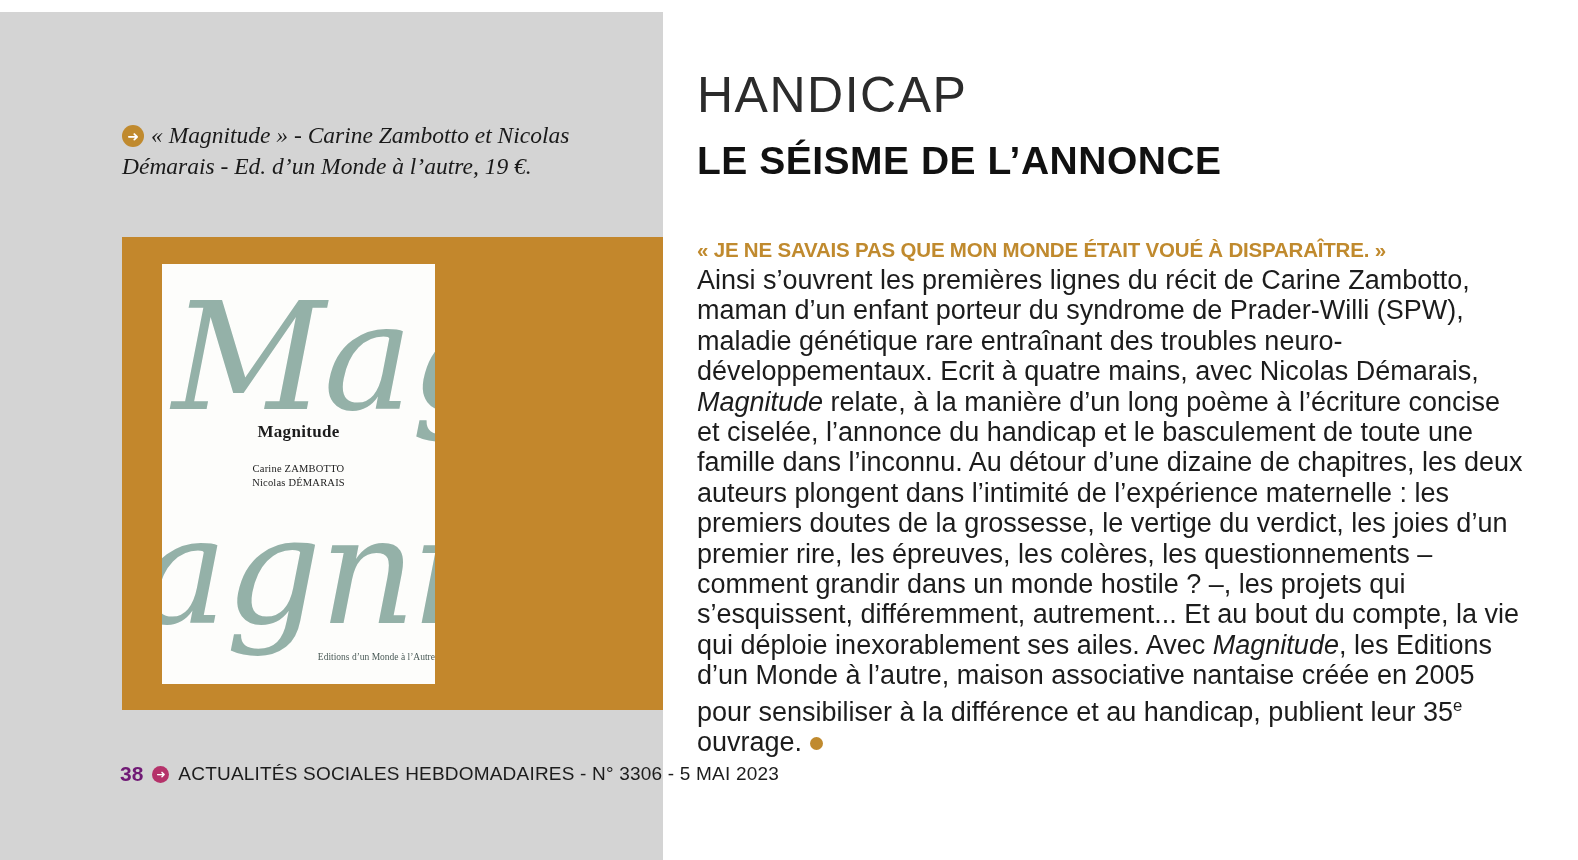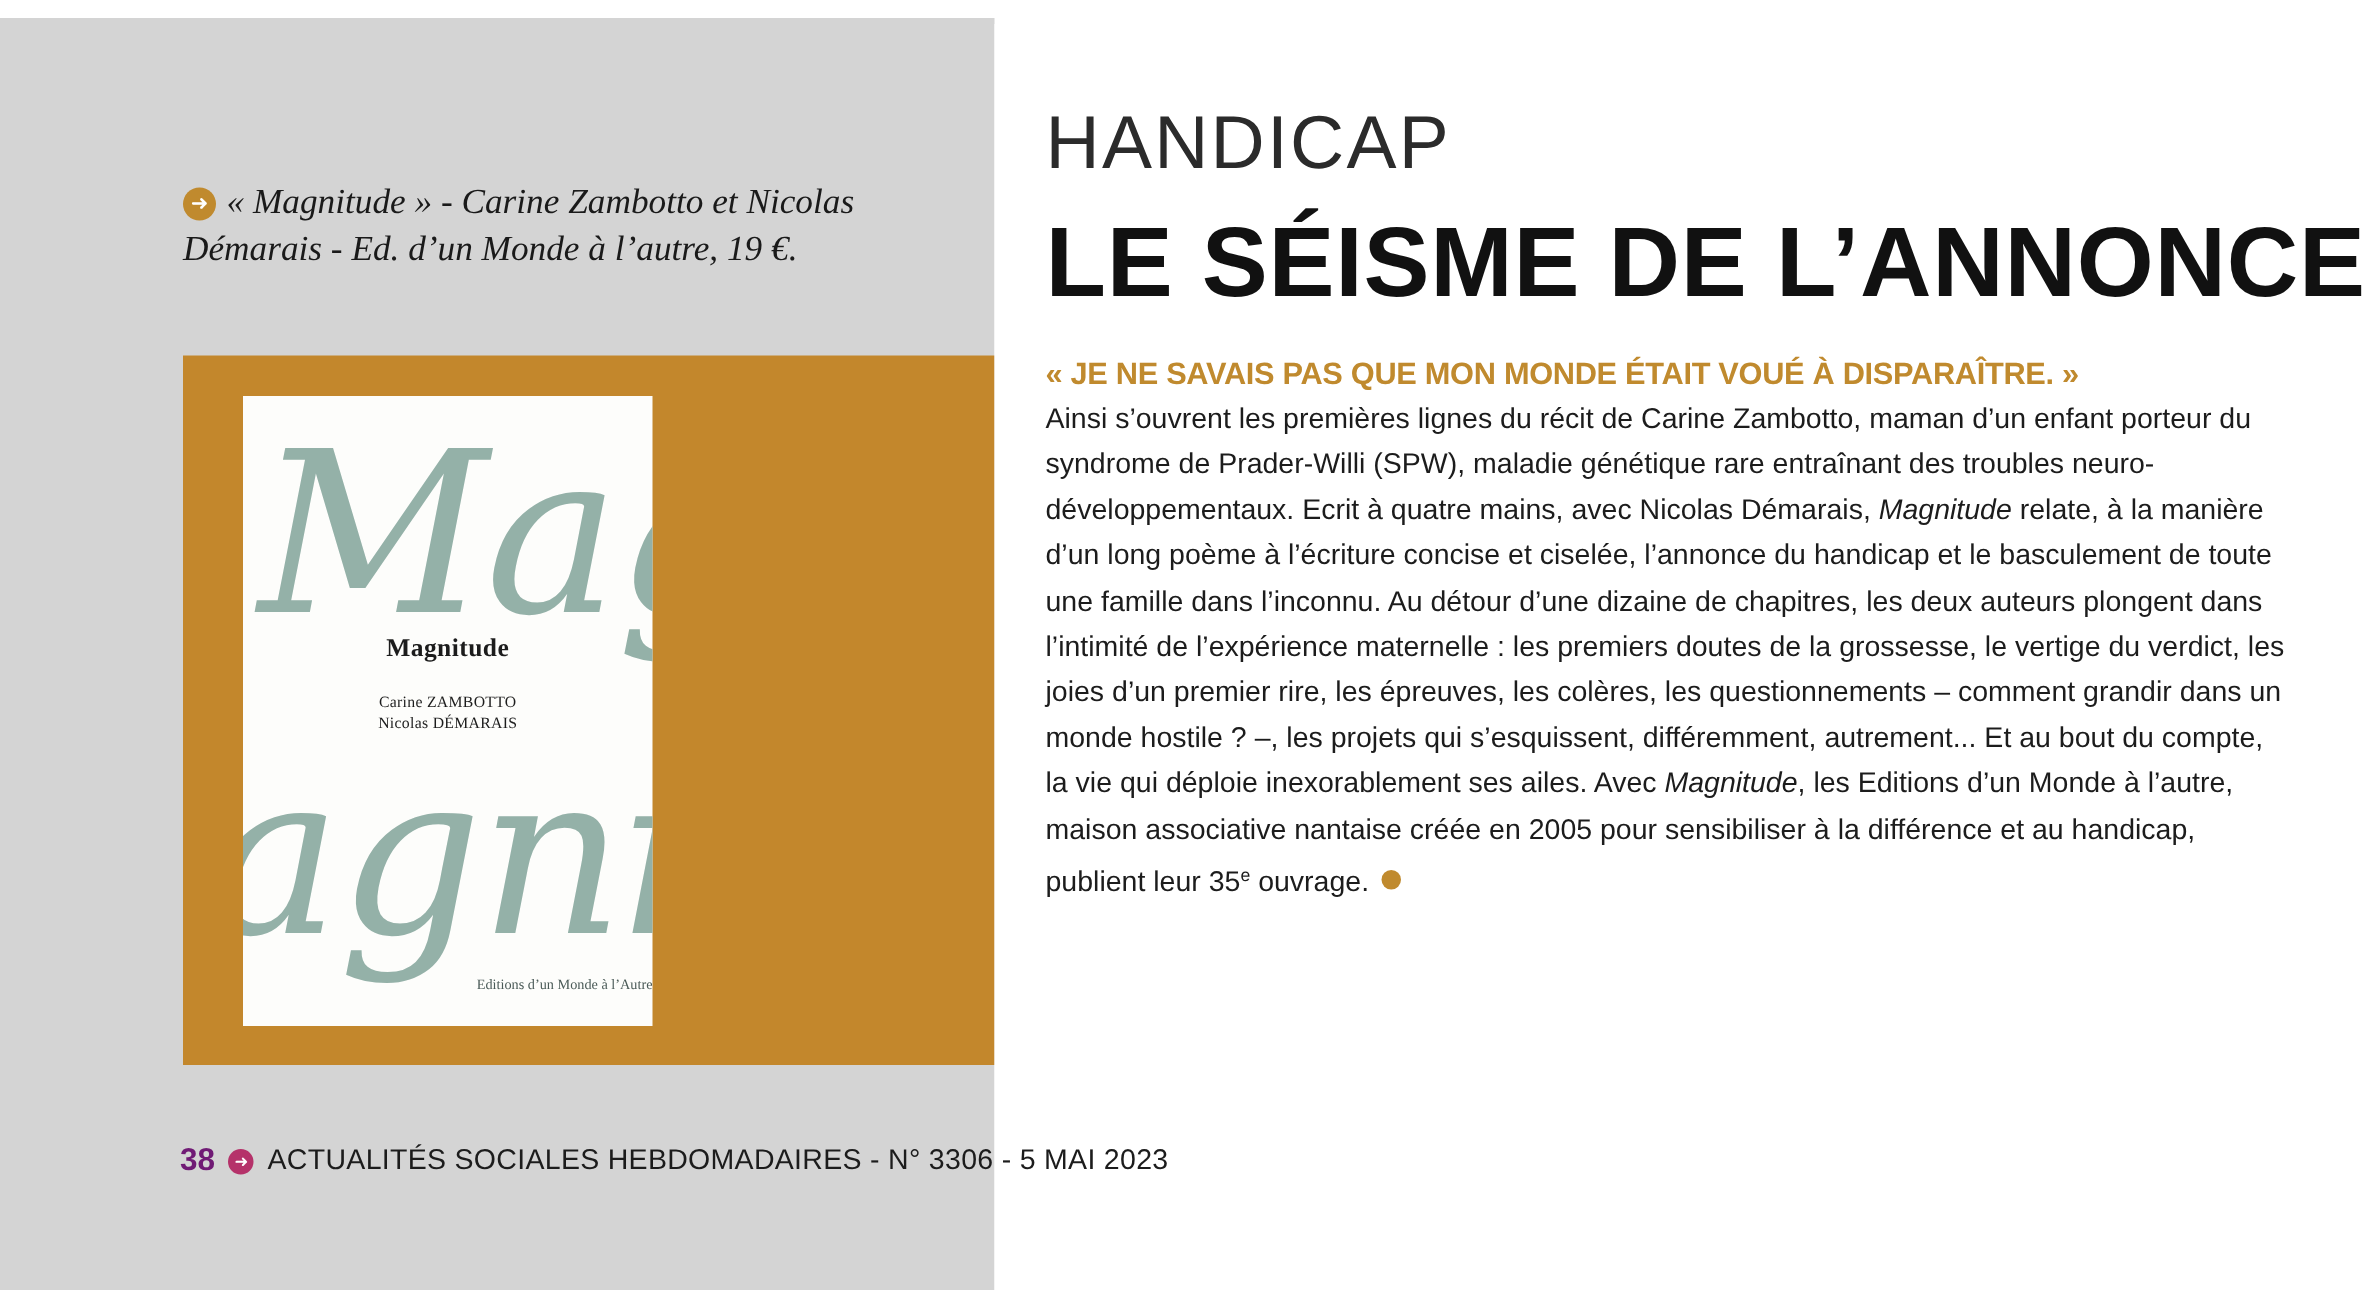--- a/index.html
+++ b/index.html
@@ -141,42 +141,42 @@
     font-size: 50px;
     line-height: 1;
     letter-spacing: 1.5px;
     color: #2b2b2b;
     font-weight: 300;
   }
   .headline {
     position: absolute;
     left: 34px;
     top: 125px;
-    font-size: 66px;
+    font-size: 39px;
     line-height: 1;
     letter-spacing: 0.5px;
     color: #111111;
     font-weight: bold;
   }
   .standfirst {
     position: absolute;
     left: 34px;
     top: 222px;
     width: 828px;
     font-size: 20.5px;
     font-weight: bold;
     letter-spacing: -0.2px;
     color: #c08a2e;
   }
   .body-text {
     position: absolute;
     left: 34px;
     top: 249px;
     width: 830px;
-    font-size: 19px;
+    font-size: 27px;
     line-height: 30.4px;
     color: #1c1c1c;
   }
   .body-text em {
     font-style: italic;
   }
   .end-dot {
     display: inline-block;
     width: 13px;
     height: 13px;

